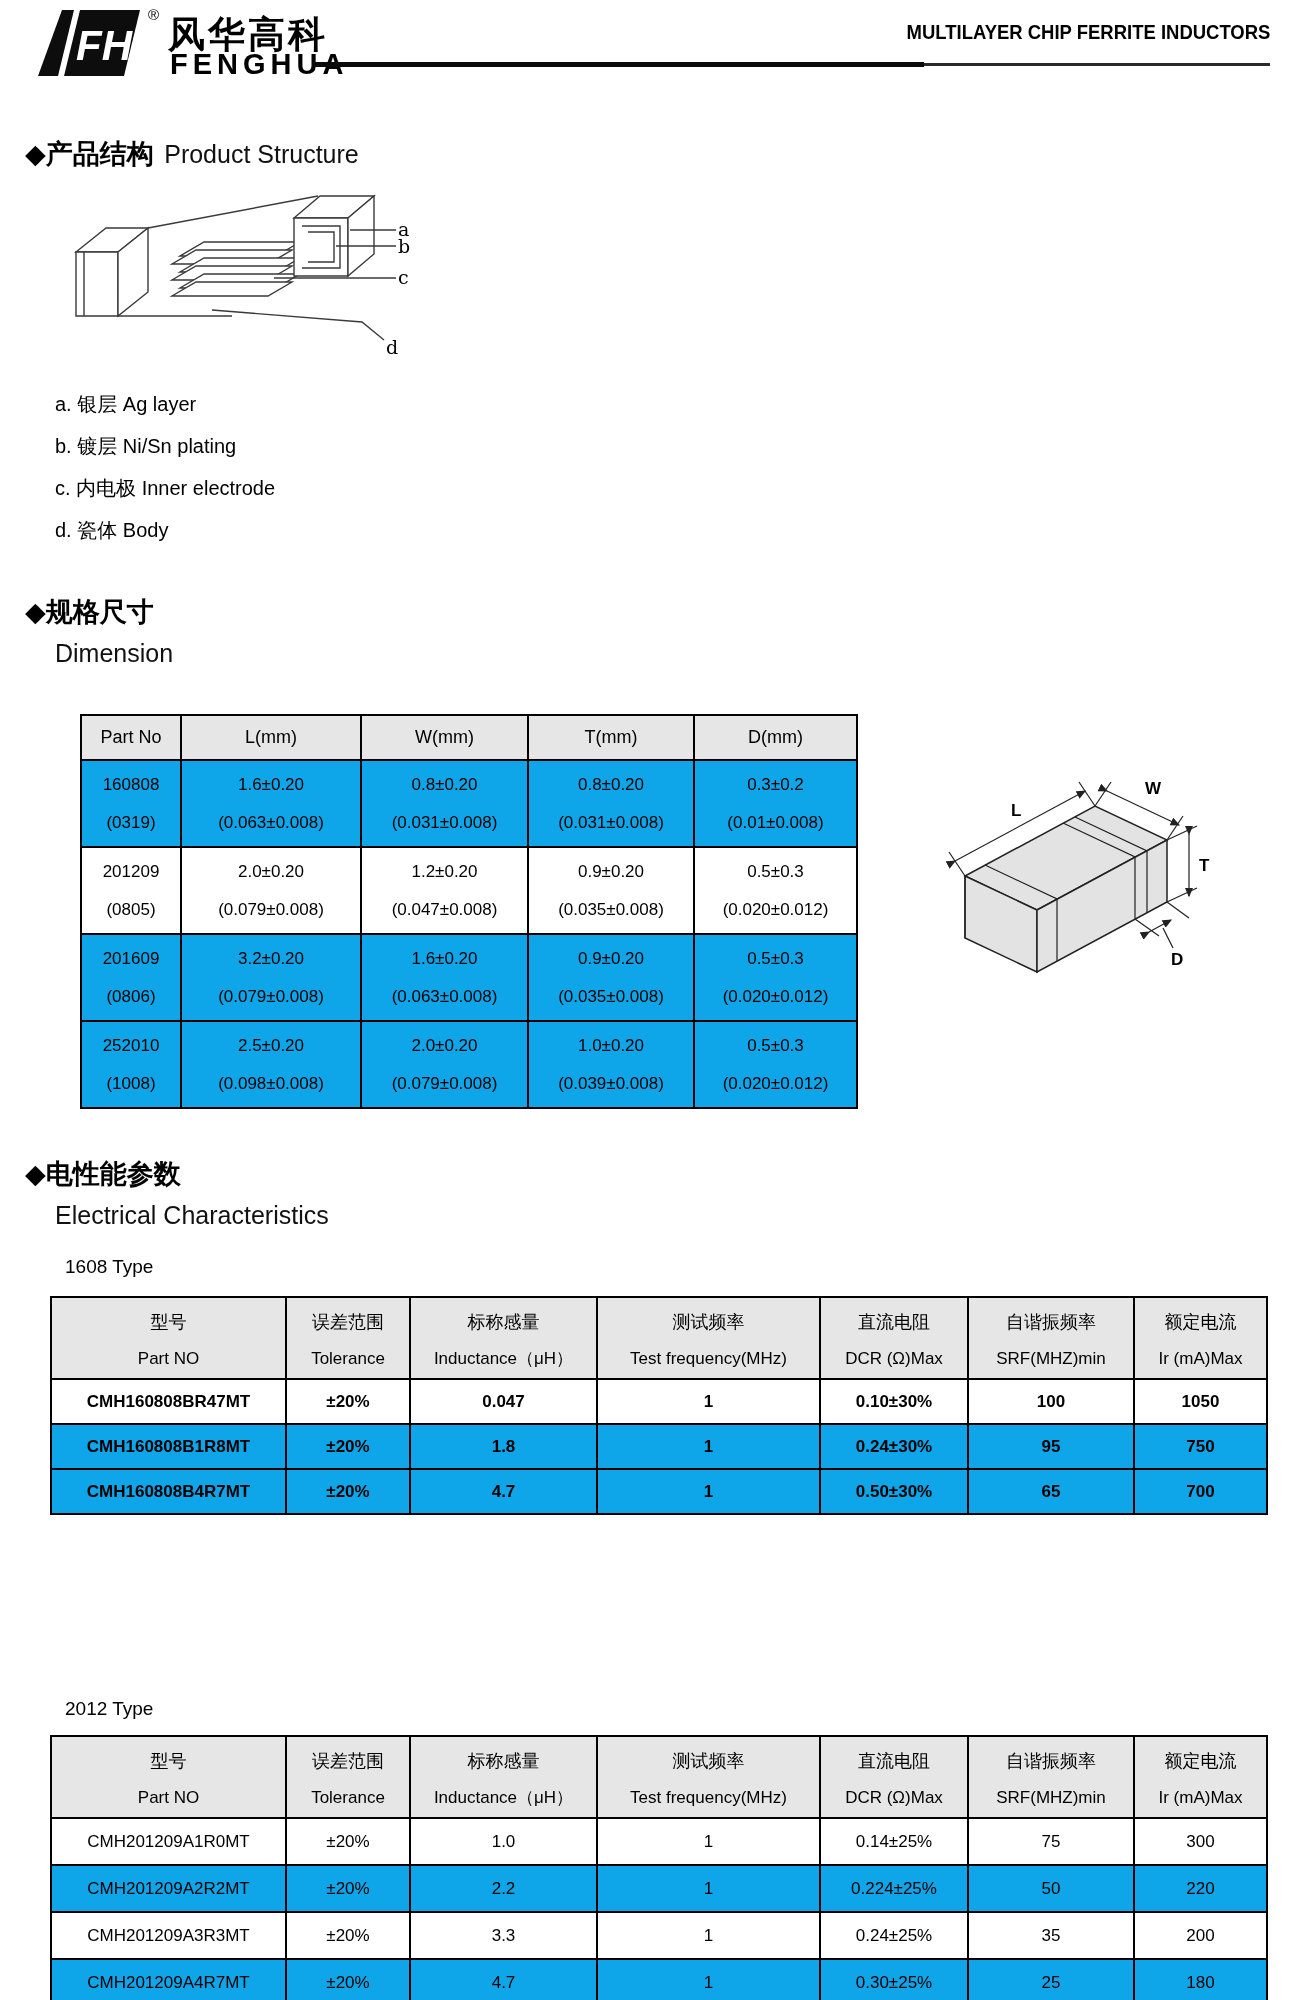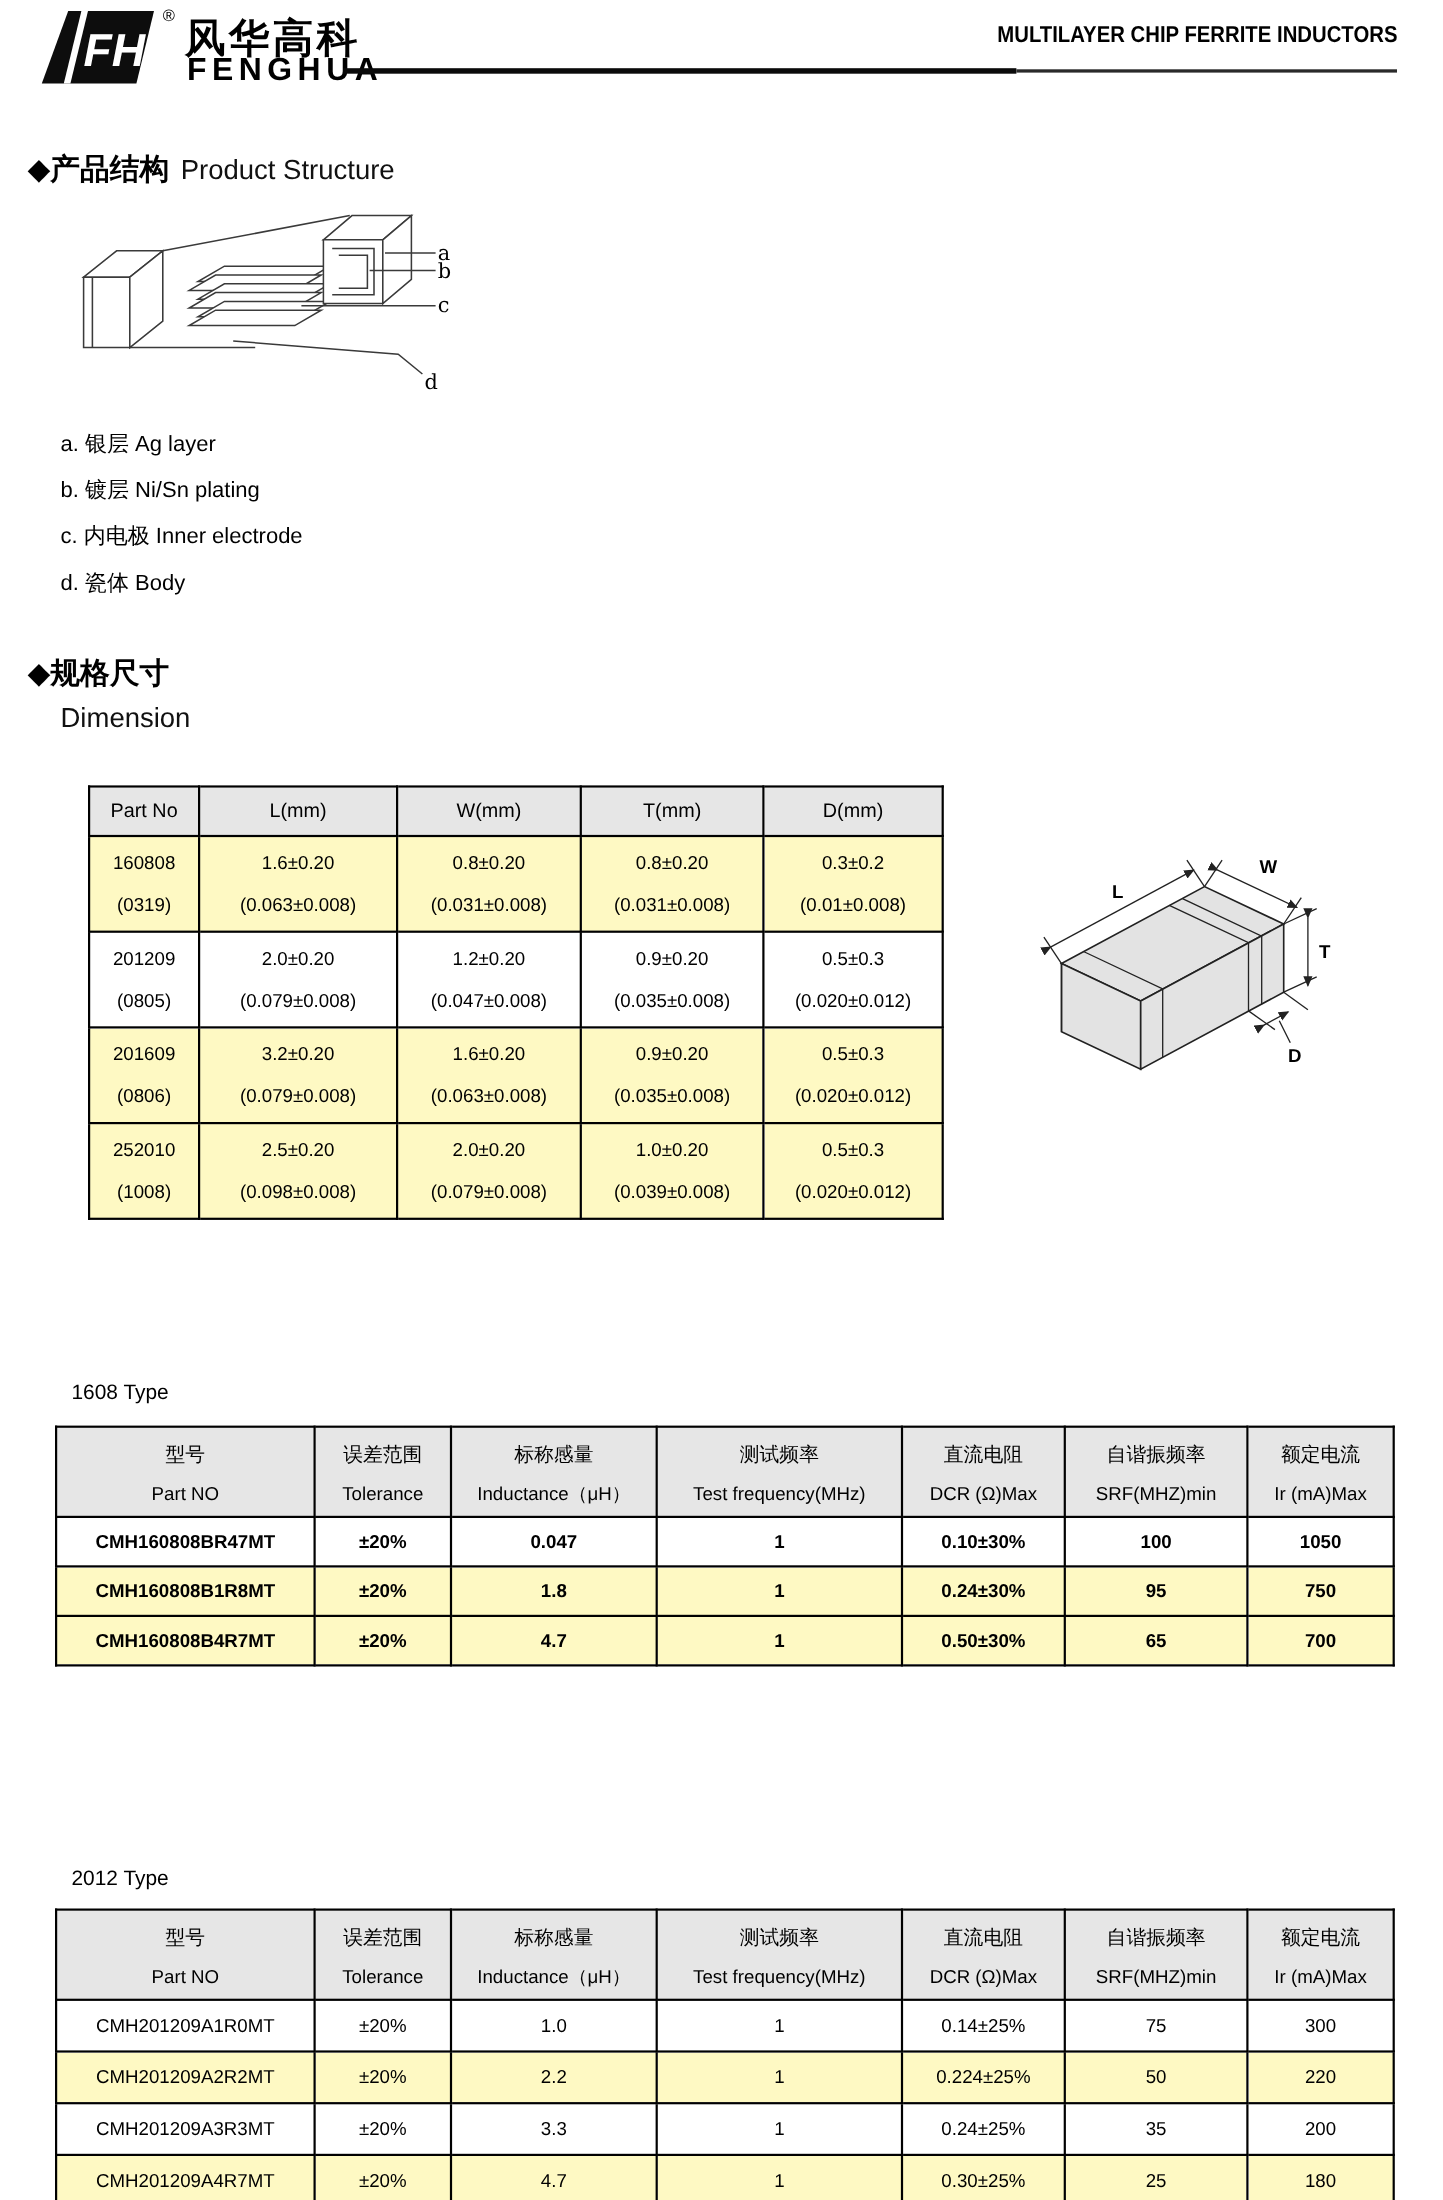--- a/index.html
+++ b/index.html
@@ -22,21 +22,21 @@
   .sec-head2{position:absolute;white-space:nowrap;}
   .sec-head2 .cn{font-size:27px;font-weight:bold;}
   .sec-head2 .en{font-size:25px;margin-left:30px;margin-top:9px;color:#111;}
   .legend{position:absolute;left:55px;top:383px;}
   .legend div{height:42px;line-height:42px;font-size:20px;white-space:nowrap;}
   .type-label{position:absolute;font-size:19px;white-space:nowrap;}
   
   table{border-collapse:collapse;table-layout:fixed;position:absolute;}
   th,td{border:2px solid #000;text-align:center;vertical-align:middle;padding:0;overflow:hidden;}
   thead th{background:#e6e6e6;font-weight:normal;margin-top:32px;}
-  tr.shade td{background:#fef9c3;}
+  tr.shade td{background:#0ea5e9;}
   
   .dimtbl{left:80px;top:714px;}
   .dimtbl th{height:43px;font-size:18px;}
   .dimtbl td{height:85px;font-size:17px;}
   .dimtbl td div{line-height:38px;}
   
   .electbl th{height:80px;}
   .electbl .hcn{font-size:18px;line-height:42px;}
   .electbl .hen{font-size:17px;line-height:32px;}
   .electbl td{font-size:17px;}
@@ -273,20 +273,24 @@
       <path d="M222,144 L244,160"></path>
       <path d="M204,174 L226,162" marker-start="url(#ah)" marker-end="url(#ah)"></path>
       <path d="M218,170 L228,190"></path>
     </g>
     <text class="dimlab" x="66" y="58">L</text>
     <text class="dimlab" x="200" y="36">W</text>
     <text class="dimlab" x="254" y="113">T</text>
     <text class="dimlab" x="226" y="207">D</text>
   </svg>
 
+  <div class="sec-head2" style="left:25px;top:1156px">
+    <div class="cn">◆电性能参数</div>
+    <div class="en">Electrical Characteristics</div>
+  </div>
 
   <div class="type-label" style="left:65px;top:1256px">1608 Type</div>
 
   <table class="electbl t1608">
     <colgroup>
         <col style="width:235px">
         <col style="width:124px">
         <col style="width:187px">
         <col style="width:223px">
         <col style="width:148px">

